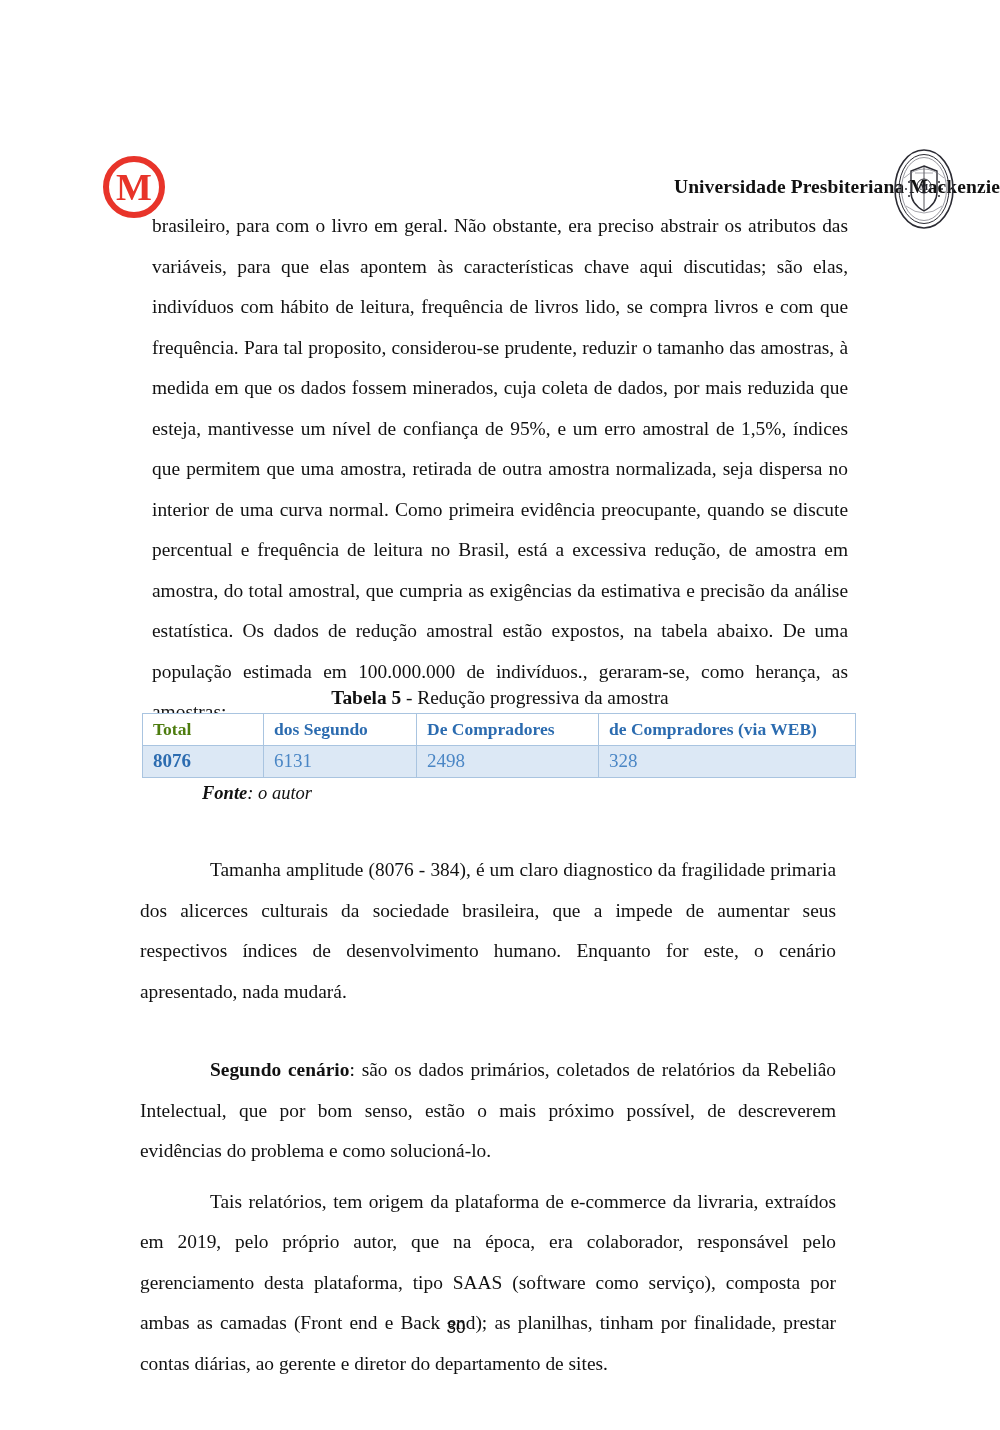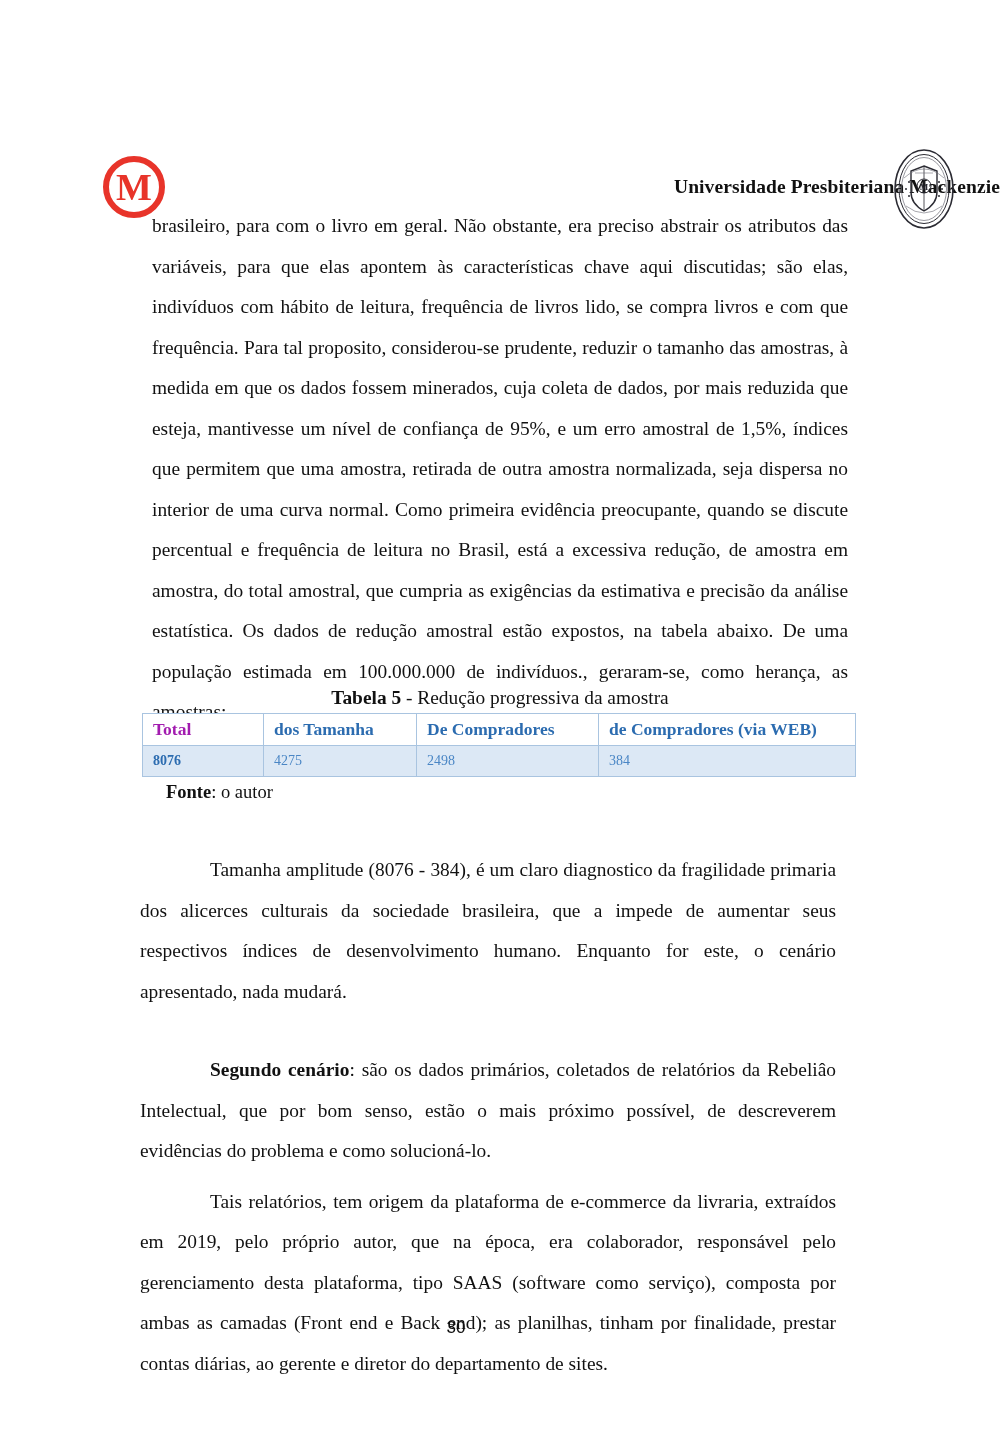--- a/index.html
+++ b/index.html
@@ -123,21 +123,21 @@
   table.data-table {
     border-collapse: collapse;
     width: 713px;
     margin-top: 3px;
     table-layout: fixed;
   }
   table.data-table td {
     border: 1px solid #a9c4e0;
     padding: 4px 10px 5px 10px;
     font-family: "Liberation Serif", "DejaVu Serif", serif;
-    font-size: 14px;
+    font-size: 19px;
     color: #3b7cc0;
     vertical-align: middle;
     height: 30px;
     box-sizing: border-box;
   }
   table.data-table tr.head-row td {
     background: #ffffff;
     font-weight: bold;
     color: #2c6cb0;
     font-size: 17.5px;
@@ -146,32 +146,33 @@
   table.data-table tr.data-row td {
     background: #dce8f5;
     color: #4a86c5;
     height: 31px;
   }
   table.data-table tr.data-row td.first-col {
     font-weight: bold;
     color: #2c6cb0;
   }
   table.data-table tr.head-row td.first-col {
-    color: #a21caf;
+    color: #4d7c0f;
   }
   .col1 { width: 121px; }
   .col2 { width: 153px; }
   .col3 { width: 182px; }
   .col4 { width: 257px; }
 
   .table-source {
     margin-top: 5px;
-    margin-left: 24px;
+    margin-left: 60px;
     font-size: 18.5px;
     color: #111111;
+    font-style: italic;
   }
   .table-source .src-strong { font-weight: bold; }
 
   
   .content-lower {
     position: absolute;
     left: 130px;
     top: 840px;
     width: 716px;
   }
@@ -236,29 +237,29 @@
     <table class="data-table">
       <colgroup>
         <col class="col1">
           <col class="col2">
           <col class="col3">
           <col class="col4">
       </colgroup>
       <tbody>
         <tr class="head-row">
           <td class="first-col">Total</td>
-          <td>dos Tamanha</td>
+          <td>dos Segundo</td>
           <td>De Compradores</td>
           <td>de Compradores (via WEB)</td>
         </tr>
         <tr class="data-row">
           <td class="first-col">8076</td>
-          <td>4275</td>
+          <td>6131</td>
           <td>2498</td>
-          <td>384</td>
+          <td>328</td>
         </tr>
       </tbody>
     </table>
 
     <div class="table-source">
       <span class="src-strong">Fonte</span><span>: o autor</span>
     </div>
   </div>
 
   <div class="content-lower">

